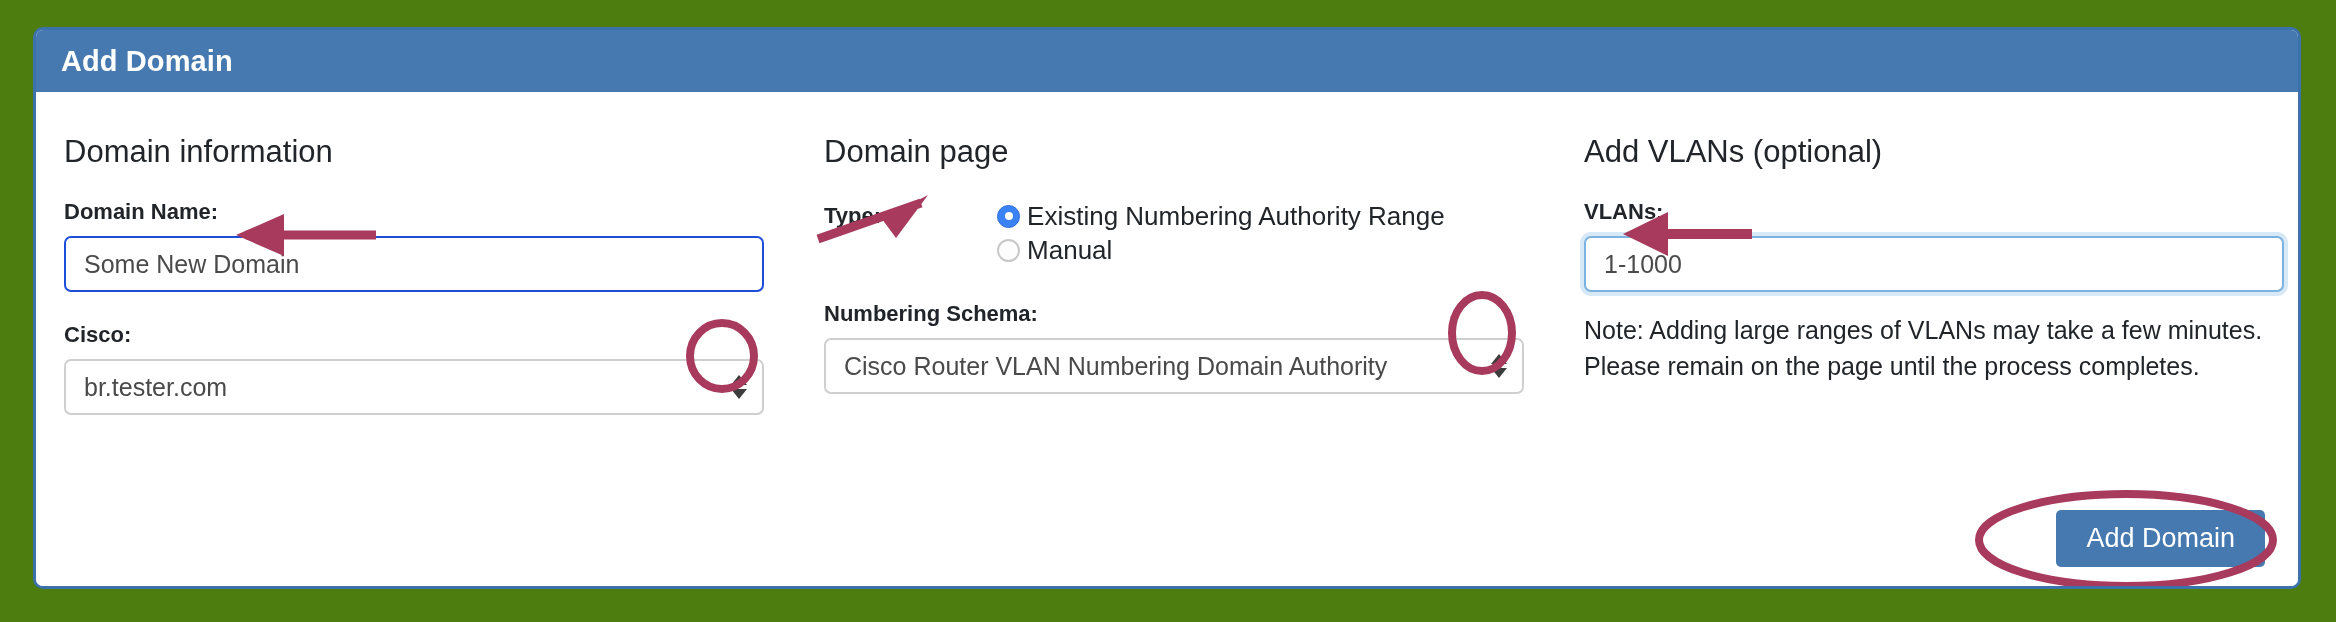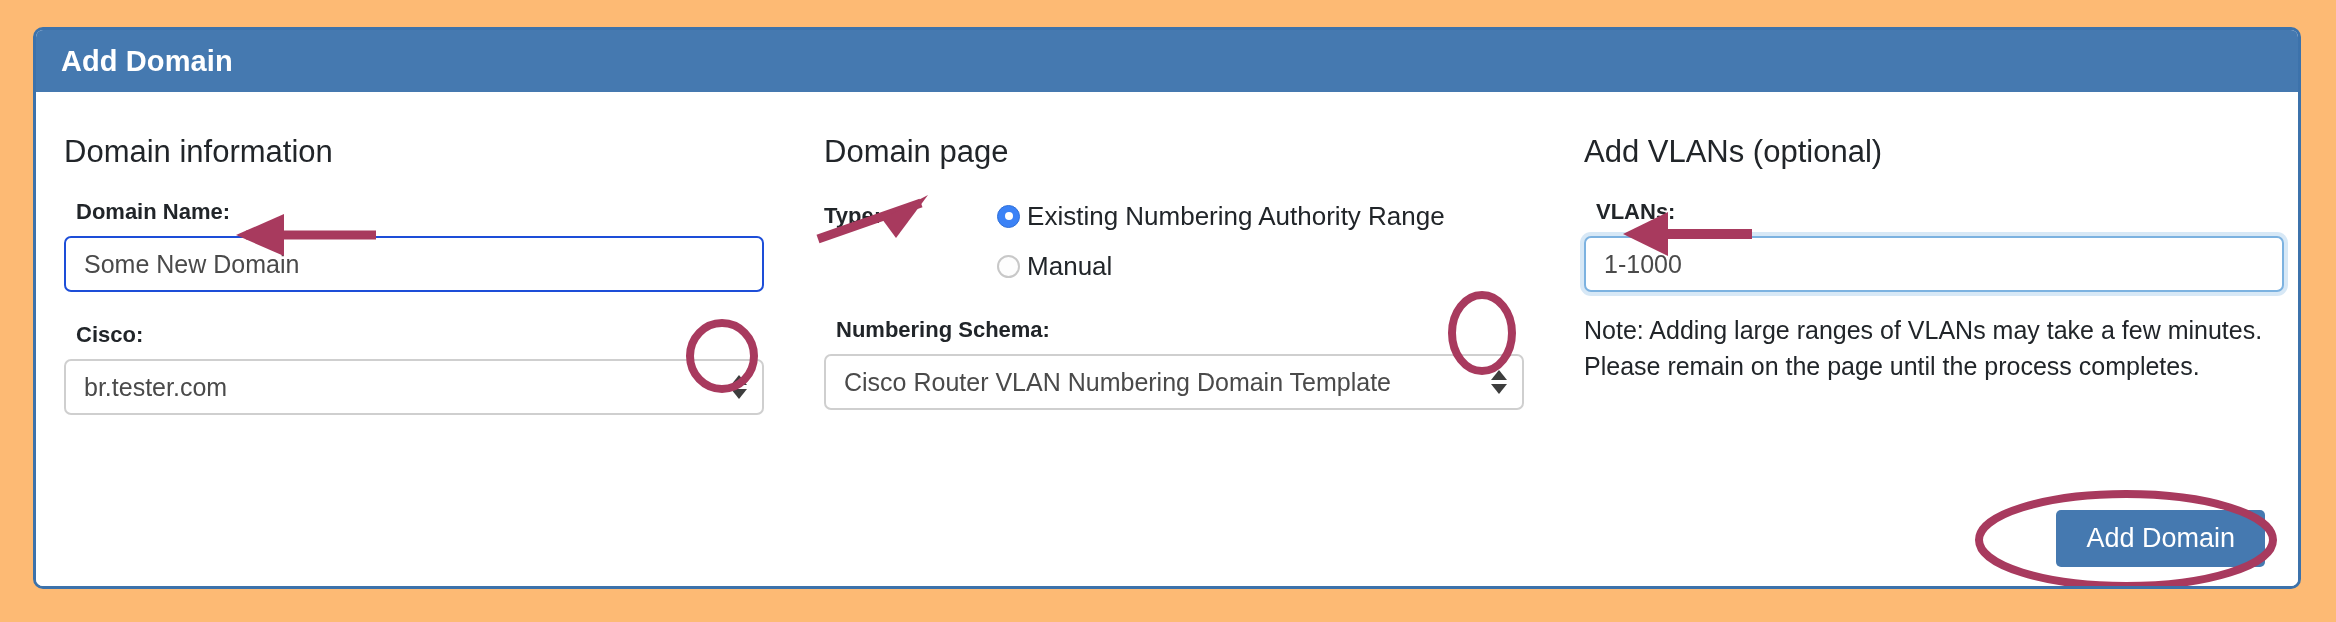--- a/index.html
+++ b/index.html
@@ -12,21 +12,21 @@
     height: 622px;
     font-family: "Liberation Sans", sans-serif;
     -webkit-font-smoothing: antialiased;
     overflow: hidden;
   }
 
   .screen {
     position: relative;
     width: 2336px;
     height: 622px;
-    background: #fdba74;
+    background: #4d7c0f;
   }
 
   
   .panel {
     position: absolute;
     left: 33px;
     top: 27px;
     width: 2268px;
     height: 562px;
     border: 3px solid #3c72ab;
@@ -72,21 +72,20 @@
     padding-top: 43px;
     line-height: 1.1;
   }
 
   .field-label {
     font-size: 22px;
     font-weight: bold;
     color: #212529;
     margin-top: 30px;
     display: block;
-    margin-left: 12px;
   }
 
   
   .text-input {
     display: block;
     box-sizing: border-box;
     margin-top: 11px;
     width: 700px;
     height: 56px;
     border: 2px solid #1d4ed8;
@@ -157,21 +156,21 @@
     font-weight: bold;
     color: #212529;
     line-height: 34px;
     margin-right: 116px;
   }
   .radio-group { display: block; }
   .radio-item {
     display: flex;
     align-items: center;
     height: 34px;
-    margin-bottom: 16px;
+    margin-bottom: 0;
   }
   .radio-item:last-child { margin-bottom: 4px; }
   .radio-dot {
     width: 23px;
     height: 23px;
     border-radius: 50%;
     box-sizing: border-box;
     margin-right: 7px;
     flex: 0 0 auto;
     position: relative;
@@ -274,21 +273,21 @@
             <div class="radio-item">
               <span class="radio-dot off"></span>
               <span class="radio-text">Manual</span>
             </div>
           </div>
         </div>
 
         <label class="field-label">Numbering Schema:</label>
         <div class="select-wrap narrow">
           <div class="select-box">
-            <span>Cisco Router VLAN Numbering Domain Template</span>
+            <span>Cisco Router VLAN Numbering Domain Authority</span>
           </div>
           <span class="stepper-icon">
             <i class="up"></i>
               <i class="down"></i>
           </span>
         </div>
       </div>
 
       <div class="col col-vlans">
         <h2 class="col-heading">Add VLANs (optional)</h2>

